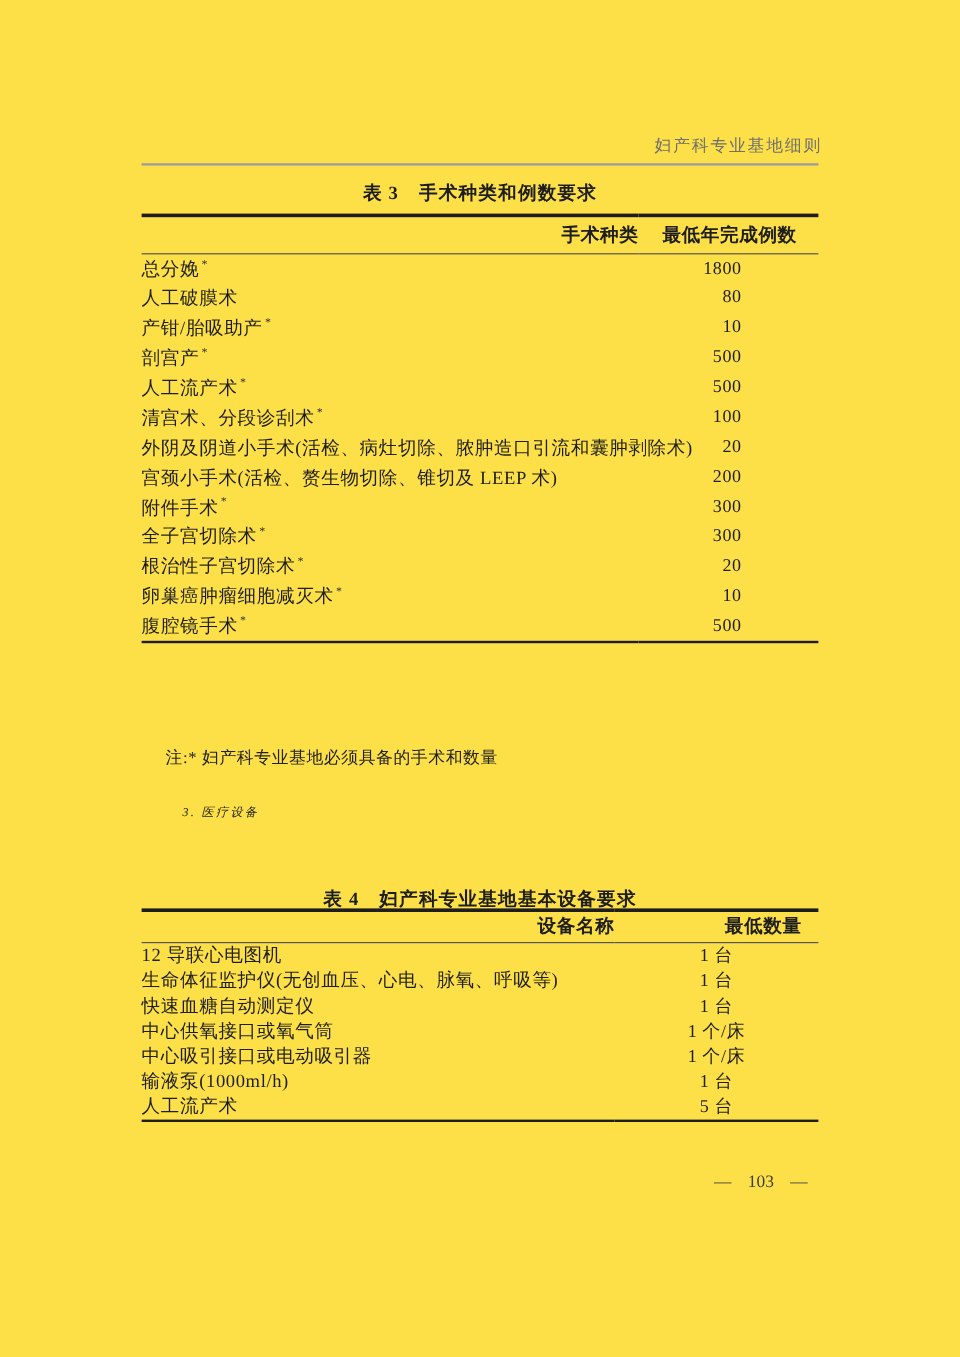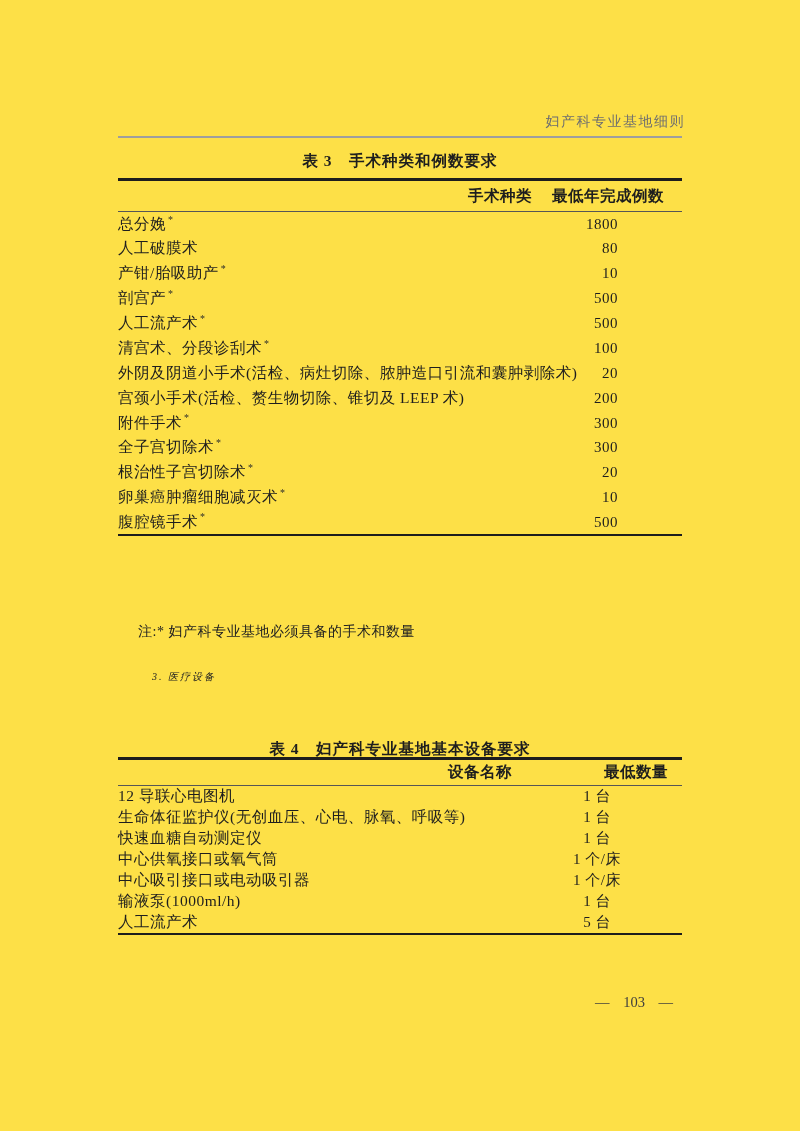--- a/index.html
+++ b/index.html
@@ -139,21 +139,20 @@
 
   
   .page-footer {
     position: absolute;
     top: 977px;
     right: 127px;
     font-size: 14.5px;
     color: #3d3d3d;
     word-spacing: 10px;
     white-space: nowrap;
-    margin-top: 17px;
   }
 </style>
 </head>
 <body>
 
 <div class="page">
 
   <div class="running-header">妇产科专业基地细则</div>
 
   <div class="header-rule"></div>

